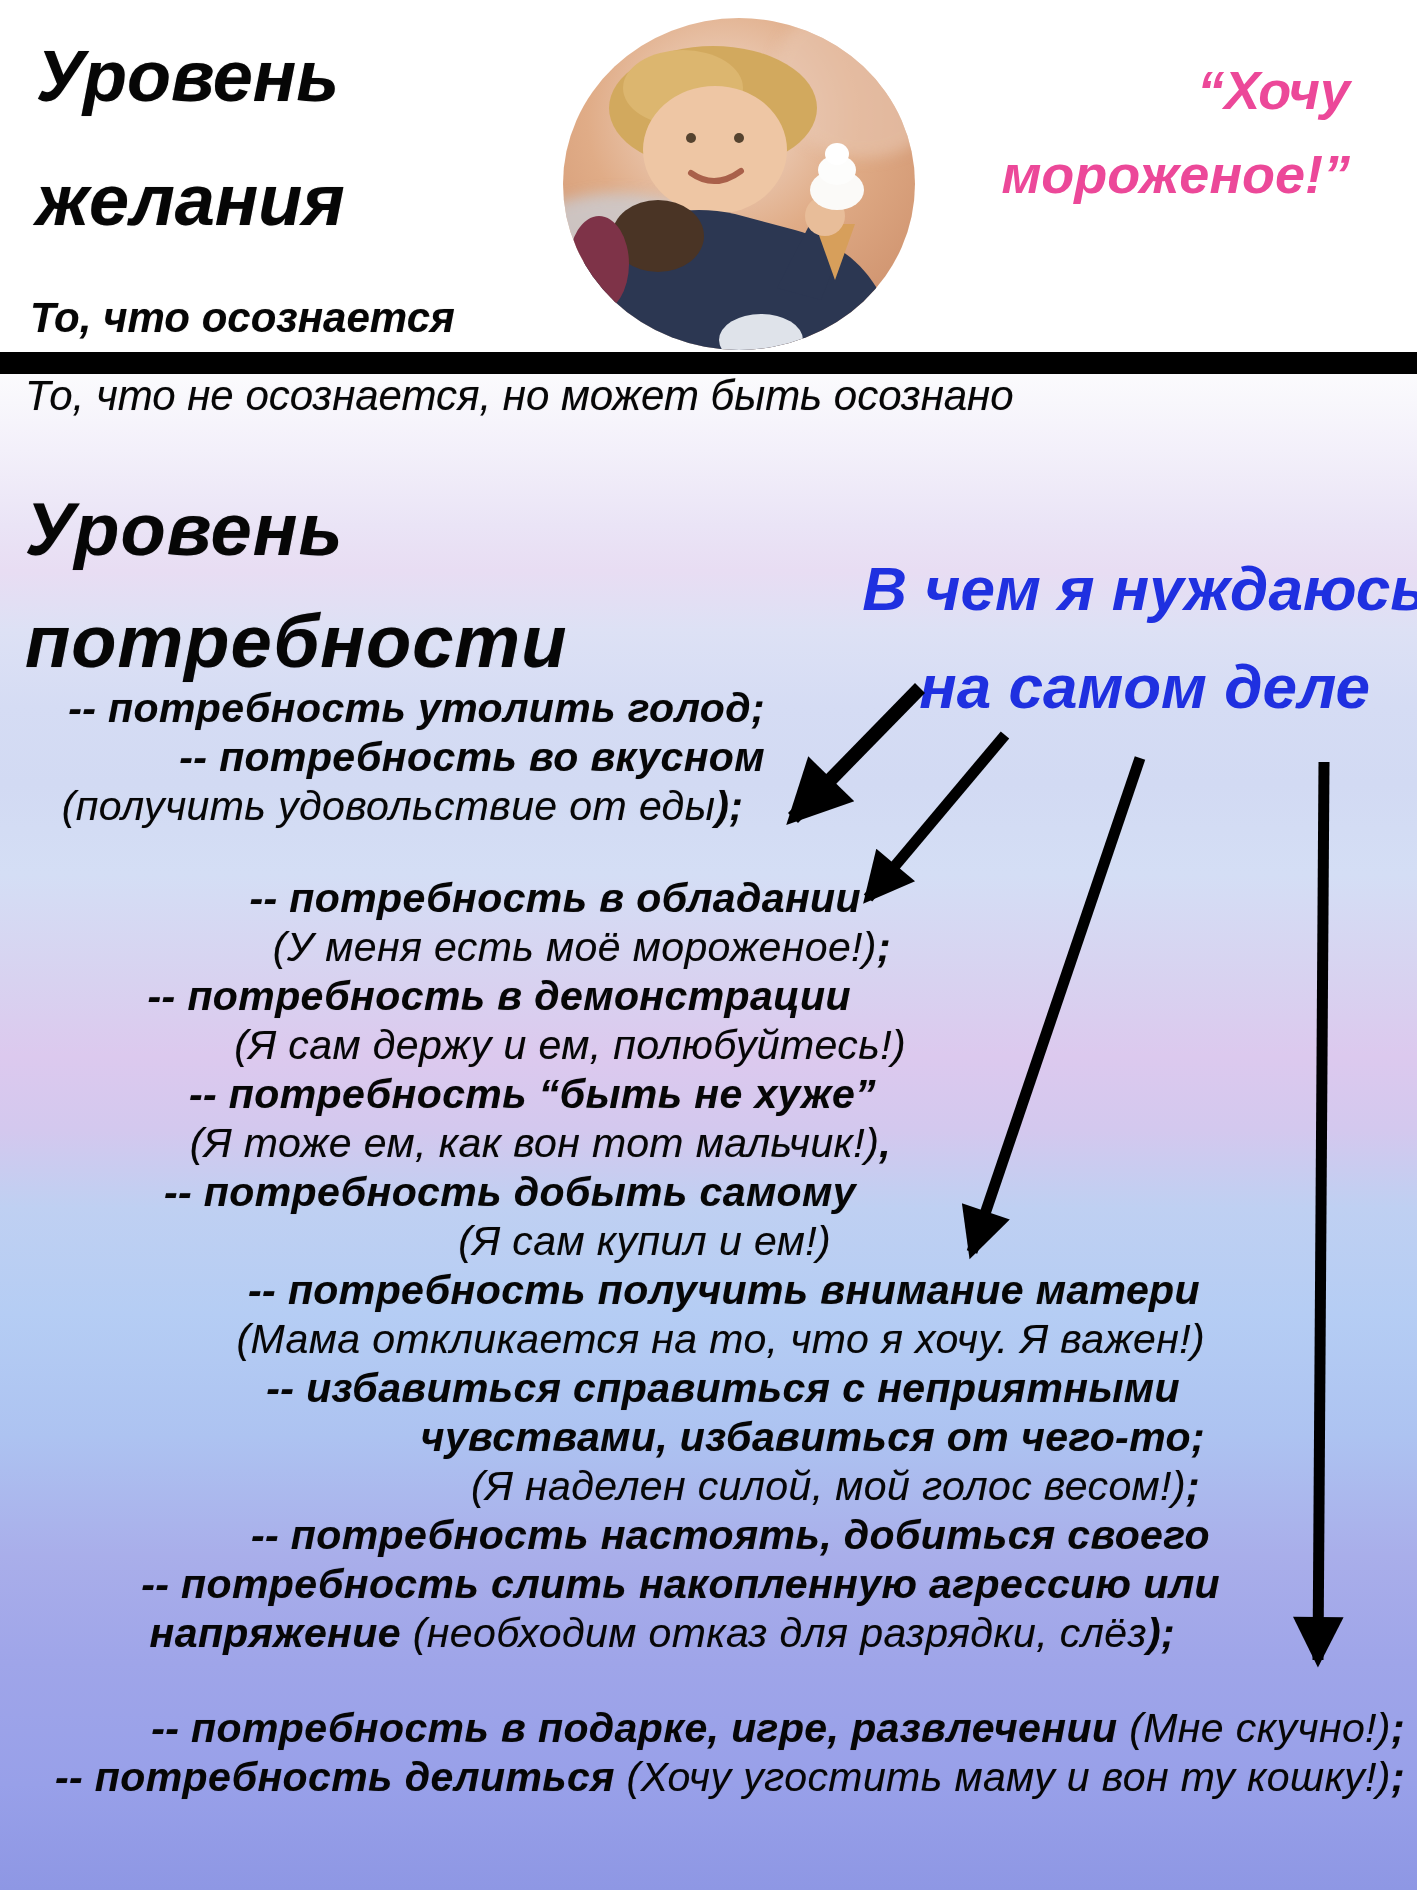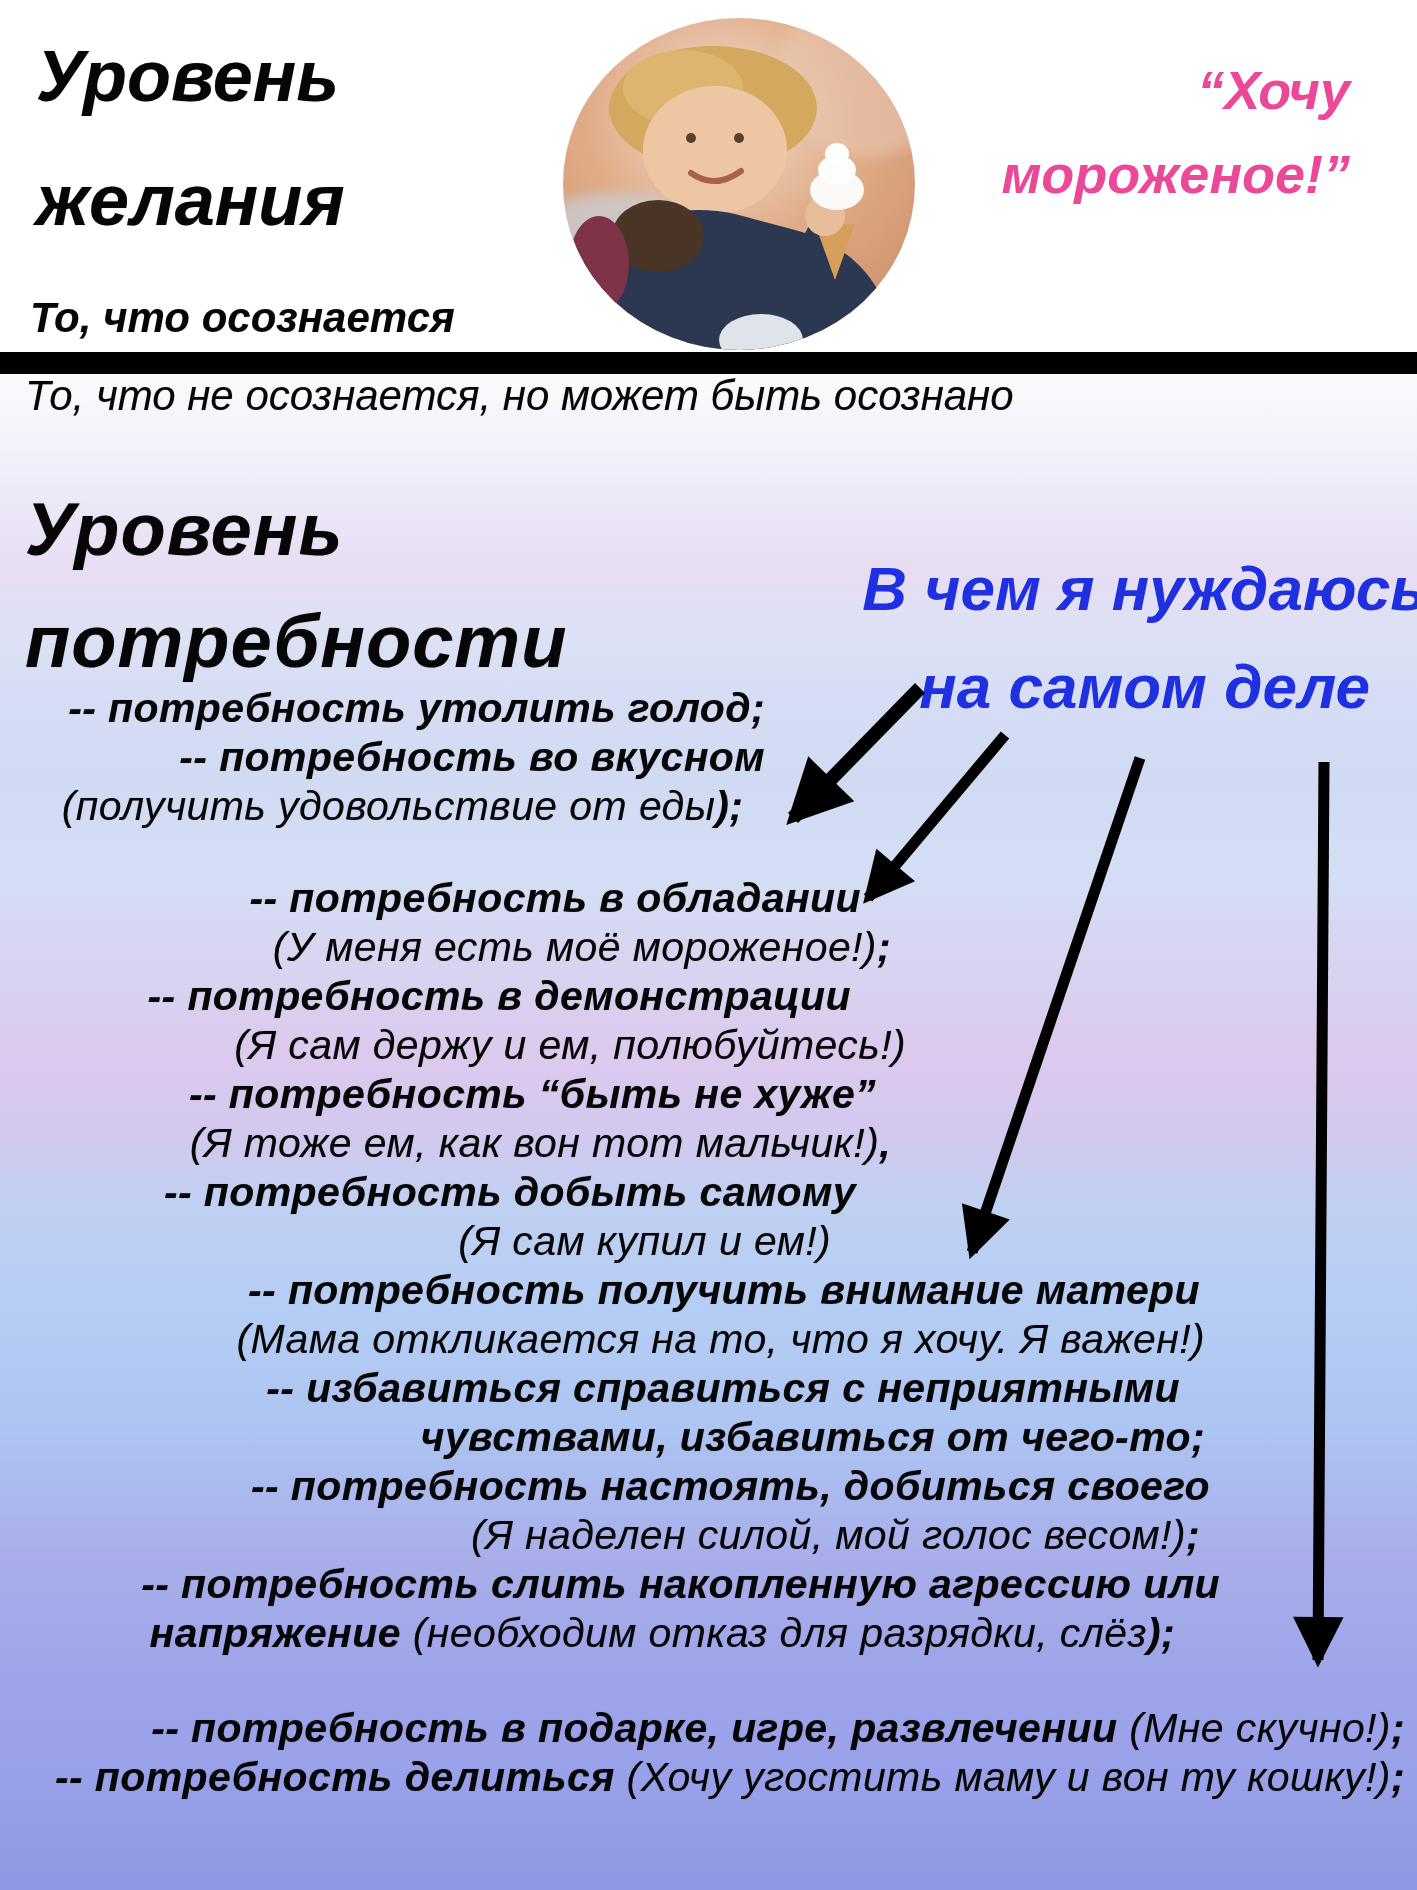--- a/index.html
+++ b/index.html
@@ -170,22 +170,22 @@
     <div class="needs-line ar" style="padding-right:15px;"><span class="seg-n">(Я тоже ем, как вон тот мальчик!)</span><span class="seg-b">,</span></div>
     <div class="needs-line ar" style="padding-right:50px;"><span class="seg-b">-- потребность добыть самому</span></div>
     <div class="needs-line ar" style="padding-right:75px;"><span class="seg-n">(Я сам купил и ем!)</span></div>
   </div>
 
   <div class="needs-block" style="left:60px;top:1266px;width:1160px;">
     <div class="needs-line ar" style="padding-right:20px;"><span class="seg-b">-- потребность получить внимание матери</span></div>
     <div class="needs-line ar" style="padding-right:15px;"><span class="seg-n">(Мама откликается на то, что я хочу. Я важен!)</span></div>
     <div class="needs-line ar" style="padding-right:40px;"><span class="seg-b">-- избавиться справиться с неприятными</span></div>
     <div class="needs-line ar" style="padding-right:15px;"><span class="seg-b">чувствами, избавиться от чего-то;</span></div>
+    <div class="needs-line ar" style="padding-right:20px;"><span class="seg-n">(Я наделен силой, мой голос весом!)</span><span class="seg-b">;</span></div>
     <div class="needs-line ar" style="padding-right:10px;"><span class="seg-b">-- потребность настоять, добиться своего</span></div>
-    <div class="needs-line ar" style="padding-right:20px;"><span class="seg-n">(Я наделен силой, мой голос весом!)</span><span class="seg-b">;</span></div>
     <div class="needs-line ar" style="padding-right:0px;"><span class="seg-b">-- потребность слить накопленную агрессию или</span></div>
     <div class="needs-line ar" style="padding-right:45px;"><span class="seg-b">напряжение </span><span class="seg-n">(необходим отказ для разрядки, слёз</span><span class="seg-b">);</span></div>
   </div>
 
   <div class="needs-block" style="left:40px;top:1704px;width:1365px;">
     <div class="needs-line ar" style="padding-right:0px;"><span class="seg-b">-- потребность в подарке, игре, развлечении </span><span class="seg-n">(Мне скучно!)</span><span class="seg-b">;</span></div>
     <div class="needs-line ar" style="padding-right:0px;"><span class="seg-b">-- потребность делиться </span><span class="seg-n">(Хочу угостить маму и вон ту кошку!)</span><span class="seg-b">;</span></div>
   </div>
 
   <svg class="arrows" width="1417" height="1890" viewBox="0 0 1417 1890">

